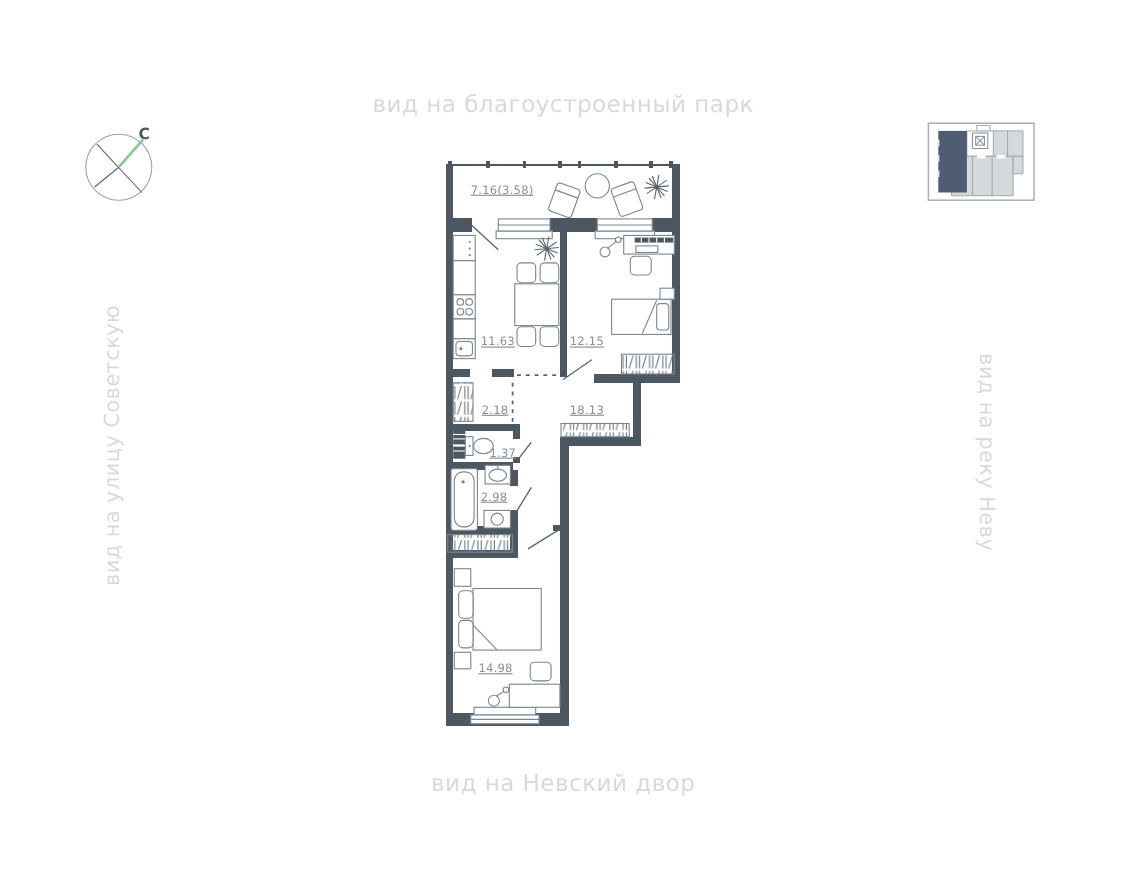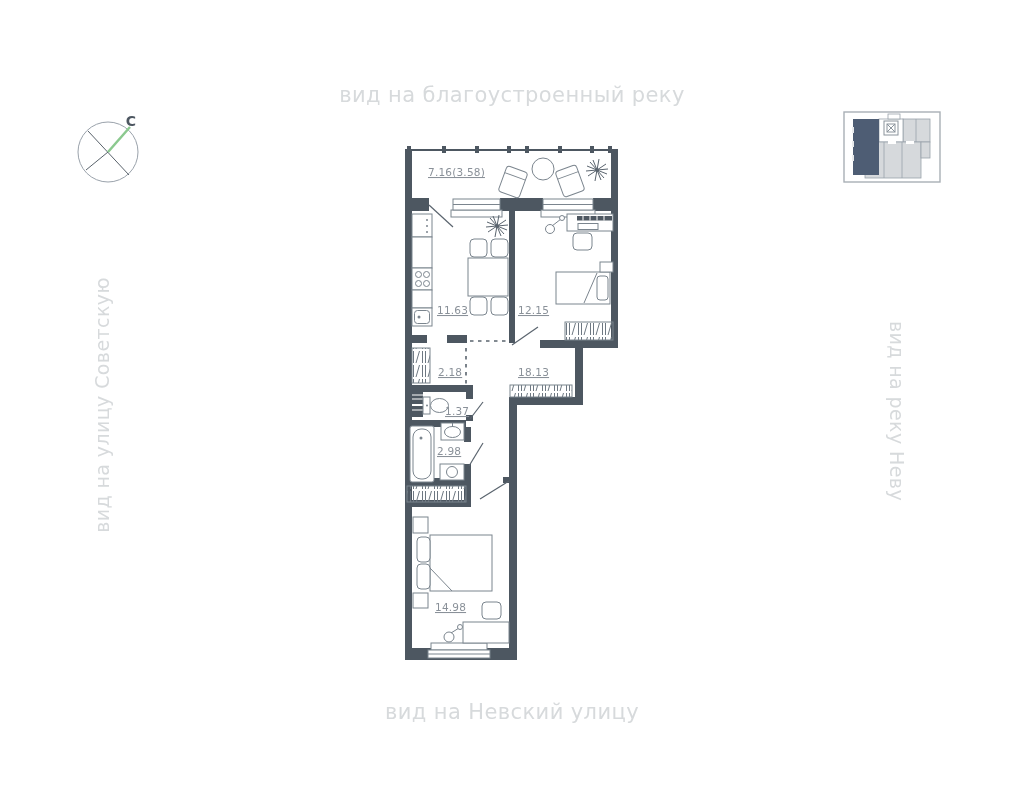--- a/index.html
+++ b/index.html
@@ -20,22 +20,22 @@
   .wall{fill:#4d5761;shape-rendering:crispEdges;}
   .win{fill:#ffffff;stroke:#7b858e;stroke-width:1;}
   .hatchbox{fill:url(#hatch);stroke:#7b858e;stroke-width:1;}
   .mini-unit{fill:#d6d9dc;stroke:#9aa2ab;stroke-width:.8;}
 </style>
 </head>
 <body>
 
 <div id="stage">
 
-  <div class="caption caption-top">вид на благоустроенный реку</div>
-  <div class="caption caption-bottom">вид на Невский улицу</div>
+  <div class="caption caption-top">вид на благоустроенный парк</div>
+  <div class="caption caption-bottom">вид на Невский двор</div>
   <div class="caption caption-left">вид на улицу Советскую</div>
   <div class="caption caption-right">вид на реку Неву</div>
 
   <svg width="1024" height="810" viewBox="0 0 1024 810">
     <defs>
       <pattern id="hatch" width="12" height="14" patternUnits="userSpaceOnUse">
         <line x1="2.5" y1="1" x2="2.5" y2="13" stroke="#6e7882" stroke-width="1"></line>
         <line x1="5.5" y1="1" x2="5.5" y2="13" stroke="#6e7882" stroke-width="1"></line>
         <line x1="8" y1="13" x2="11.5" y2="1" stroke="#6e7882" stroke-width="1"></line>
       </pattern>

